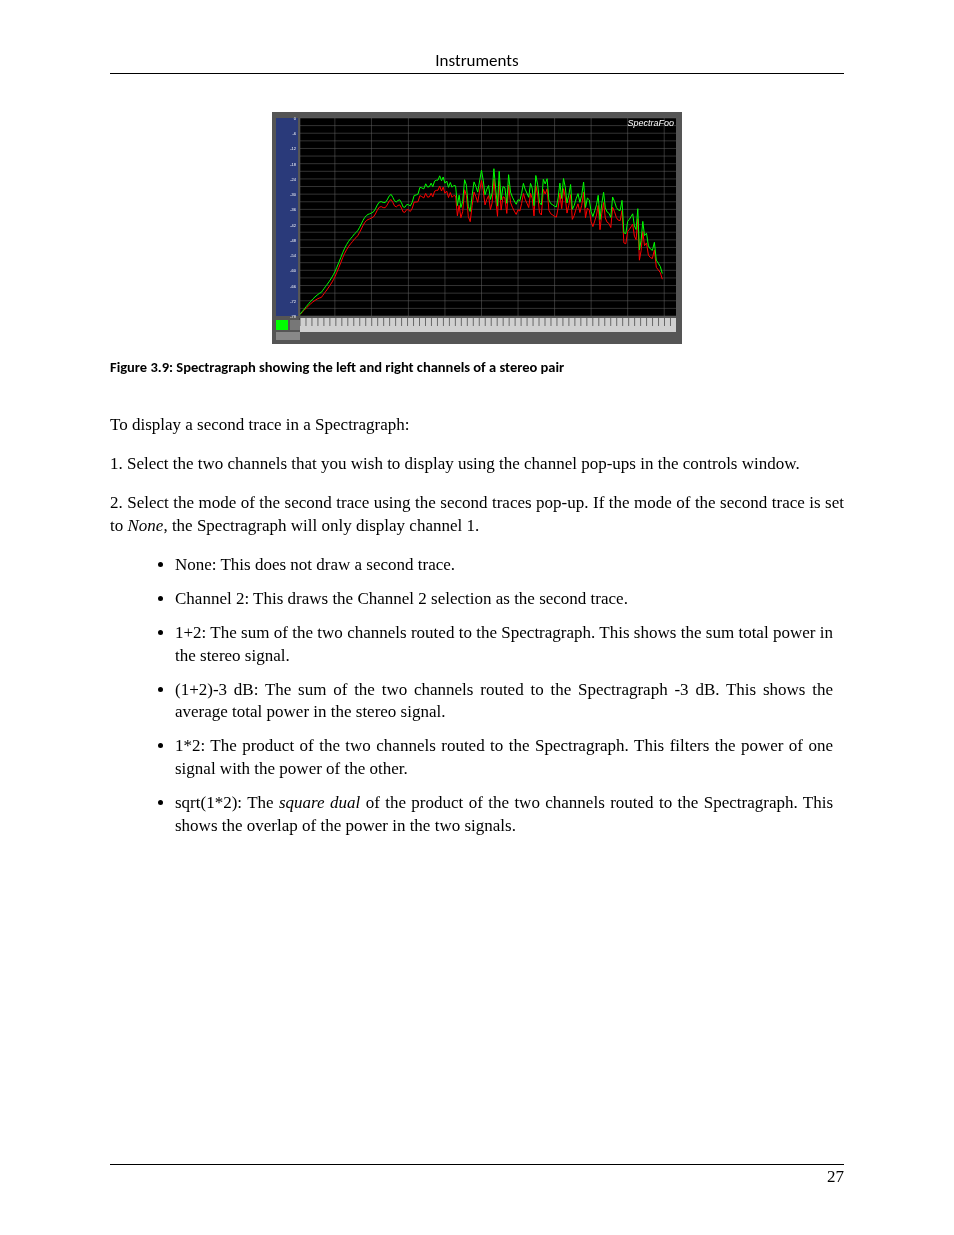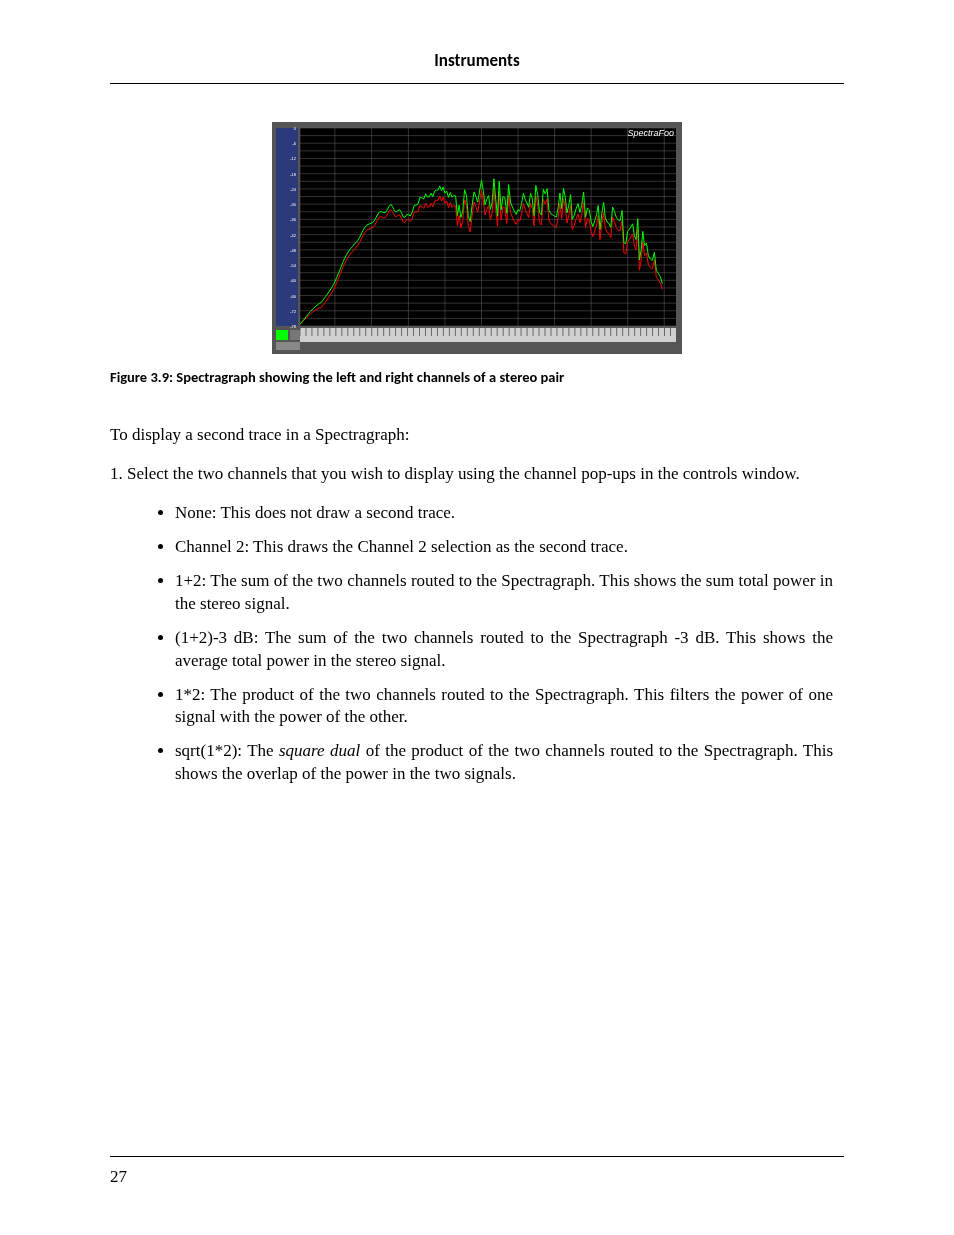--- a/index.html
+++ b/index.html
@@ -1,26 +1,26 @@
 <!DOCTYPE html>
 <html><head>
 <meta charset="utf-8">
 <style>
   html,body{margin:0;padding:0;background:#fff;color:#000;font-family:"Times New Roman",Times,serif;}
   .page{width:954px;height:1235px;margin:0 auto;position:relative;box-sizing:border-box;padding:50px 110px 0 110px;}
-  .running-head{text-align:center;font-size:17px;font-family:"Optima","Candara","Calibri","Segoe UI",sans-serif;border-bottom:1px solid #000;padding-bottom:12px;margin-bottom:38px;font-weight:bold;}
+  .running-head{text-align:center;font-size:17px;font-family:"Optima","Candara","Calibri","Segoe UI",sans-serif;border-bottom:1px solid #000;padding-bottom:2px;margin-bottom:38px;}
   .figure{width:410px;margin:0 auto;}
   .figure svg{display:block;}
   .caption{text-align:left;font-family:"Optima","Candara","Calibri","Segoe UI",sans-serif;font-weight:700;font-size:14.5px;margin:14px 0 38px 0;}
   .para{font-size:17px;line-height:1.35;text-align:justify;margin:0 0 16px 0;}
   .para.gap{margin-top:54px;}
   .italic{font-style:italic;}
   ul.doclist{margin:0;padding:0 0 0 54px;font-size:17px;line-height:1.35;}
   ul.doclist li{text-align:justify;margin:11px;padding:0;}
-  .footer{position:absolute;left:110px;right:110px;bottom:48px;text-align:left;font-size:17px;border-top:1px solid #000;padding-top:10px;}
+  .footer{position:absolute;left:110px;right:110px;bottom:48px;text-align:right;font-size:17px;border-top:1px solid #000;padding-top:2px;}
 </style>
 </head>
 <body>
 
 <div class="page">
   <div class="running-head">Instruments</div>
 
   <div class="figure">
     <svg id="spectra-svg" width="410" height="232" viewBox="0 0 410 232">
         <rect x="0" y="0" width="410" height="232" fill="#555"></rect>
@@ -147,20 +147,23 @@
         <path d="M28.0 202.4 L30.1 199.7 L32.3 197.1 L34.4 194.4 L36.6 191.8 L38.7 189.3 L40.8 187.0 L43.0 184.9 L45.1 183.1 L47.2 181.5 L49.4 180.3 L50.7 178.4 L52.1 176.5 L53.4 174.7 L54.8 172.9 L56.1 171.0 L57.5 169.1 L58.8 167.0 L60.2 164.8 L61.5 162.4 L62.9 159.8 L64.8 155.3 L66.8 150.5 L68.8 145.5 L70.7 140.7 L72.7 136.2 L74.7 132.4 L76.6 129.3 L78.6 126.7 L80.6 124.4 L82.5 121.8 L84.2 120.4 L85.9 118.3 L87.6 115.3 L89.3 111.9 L91.0 108.4 L92.7 105.5 L94.4 103.5 L96.0 102.4 L97.7 101.8 L99.4 101.0 L101.4 99.9 L103.4 96.9 L105.3 93.0 L107.3 90.1 L109.2 89.6 L111.2 90.5 L113.2 90.6 L115.1 88.0 L117.1 84.1 L119.1 82.4 L120.8 85.3 L122.5 88.8 L124.3 89.9 L126.0 88.4 L127.7 87.8 L129.5 90.9 L131.2 95.0 L132.9 95.3 L134.7 92.6 L136.4 92.7 L138.3 93.9 L140.2 90.3 L142.2 83.4 L144.1 83.0 L146.0 82.1 L147.9 75.4 L149.9 75.9 L151.8 76.9 L153.7 71.8 L155.6 75.1 L157.4 74.6 L159.1 71.2 L160.8 74.7 L162.6 69.1 L164.3 68.2 L166.0 68.1 L167.7 63.8 L169.5 68.8 L171.2 65.0 L172.9 71.2 L174.7 69.0 L176.5 75.3 L178.3 70.5 L180.0 75.2 L181.8 73.4 L183.6 73.9 L185.4 93.6 L187.1 83.2 L188.9 95.5 L190.7 89.5 L192.6 67.7 L194.4 73.1 L196.3 94.4 L198.2 99.5 L200.1 83.5 L202.0 69.9 L203.8 74.2 L205.7 80.1 L207.6 69.0 L209.5 58.3 L211.3 68.8 L213.0 82.7 L214.8 77.2 L216.6 73.5 L218.4 87.4 L220.1 80.9 L221.9 56.7 L223.7 77.1 L225.5 94.1 L227.2 59.3 L229.1 87.9 L231.0 74.6 L232.9 75.8 L234.8 91.3 L236.6 62.7 L238.5 80.1 L240.4 85.1 L242.3 89.0 L244.2 92.3 L246.0 87.7 L247.8 88.8 L249.6 81.4 L251.4 71.4 L253.1 77.1 L254.9 81.0 L256.7 85.3 L258.5 71.4 L260.2 76.1 L262.0 93.7 L263.8 63.5 L265.7 72.8 L267.5 90.5 L269.4 92.9 L271.3 67.3 L273.2 71.9 L275.1 66.7 L276.9 88.0 L278.8 91.7 L280.7 92.8 L282.6 94.3 L284.4 94.9 L286.1 86.0 L287.9 71.1 L289.7 86.5 L291.5 66.5 L293.2 74.8 L295.0 90.9 L296.8 83.1 L298.6 72.5 L300.3 97.3 L302.2 93.5 L304.1 86.8 L306.0 81.6 L307.9 90.4 L309.7 83.3 L311.6 70.1 L313.5 95.5 L315.4 86.0 L317.3 87.9 L319.1 99.6 L320.9 104.5 L322.7 98.9 L324.5 92.8 L326.2 83.3 L328.0 107.5 L329.8 91.6 L331.6 80.3 L333.3 95.9 L335.1 100.0 L336.9 101.2 L338.8 105.4 L340.6 85.0 L342.5 89.5 L344.4 95.5 L346.3 98.0 L348.2 98.5 L350.0 88.4 L351.9 120.8 L353.8 121.6 L355.7 109.3 L357.4 107.2 L359.0 104.7 L360.7 101.8 L362.4 114.0 L364.1 117.5 L365.8 96.7 L367.4 138.0 L369.1 128.5 L370.8 109.4 L372.5 123.6 L374.5 121.2 L376.4 133.9 L378.4 137.0 L380.4 138.4 L382.4 130.3 L384.3 148.2 L386.3 151.3 L388.3 154.5 L390.3 161.6 " stroke="#00ff00" stroke-width="1" fill="none"></path>
         <rect x="4" y="208" width="12" height="10" fill="#00ff00"></rect>
         <rect x="18" y="208" width="10" height="10" fill="#777"></rect>
         <rect x="4" y="220" width="24" height="8" fill="#888"></rect>
       </svg>
   </div>
   <div class="caption">Figure 3.9: Spectragraph showing the left and right channels of a stereo pair</div>
 
   <p class="para">To display a second trace in a Spectragraph:</p>
   <p class="para">1. Select the two channels that you wish to display using the channel pop-ups in the controls window.</p>
+  <p class="para">
+    <span>2. Select the mode of the second trace using the second traces pop-up. If the mode of the second trace is set to </span><span class="italic">None</span><span>, the Spectragraph will only display channel 1.</span>
+  </p>
 
 
   <ul class="doclist">
     <li>None: This does not draw a second trace.</li>
     <li>Channel 2: This draws the Channel 2 selection as the second trace.</li>
     <li>1+2: The sum of the two channels routed to the Spectragraph. This shows the sum total power in the stereo signal.</li>
     <li>(1+2)-3 dB: The sum of the two channels routed to the Spectragraph -3 dB. This shows the average total power in the stereo signal.</li>
     <li>1*2: The product of the two channels routed to the Spectragraph. This filters the power of one signal with the power of the other.</li>
     <li>
       <span>sqrt(1*2): The </span><span class="italic">square dual</span><span> of the product of the two channels routed to the Spectragraph. This shows the overlap of the power in the two signals.</span>

